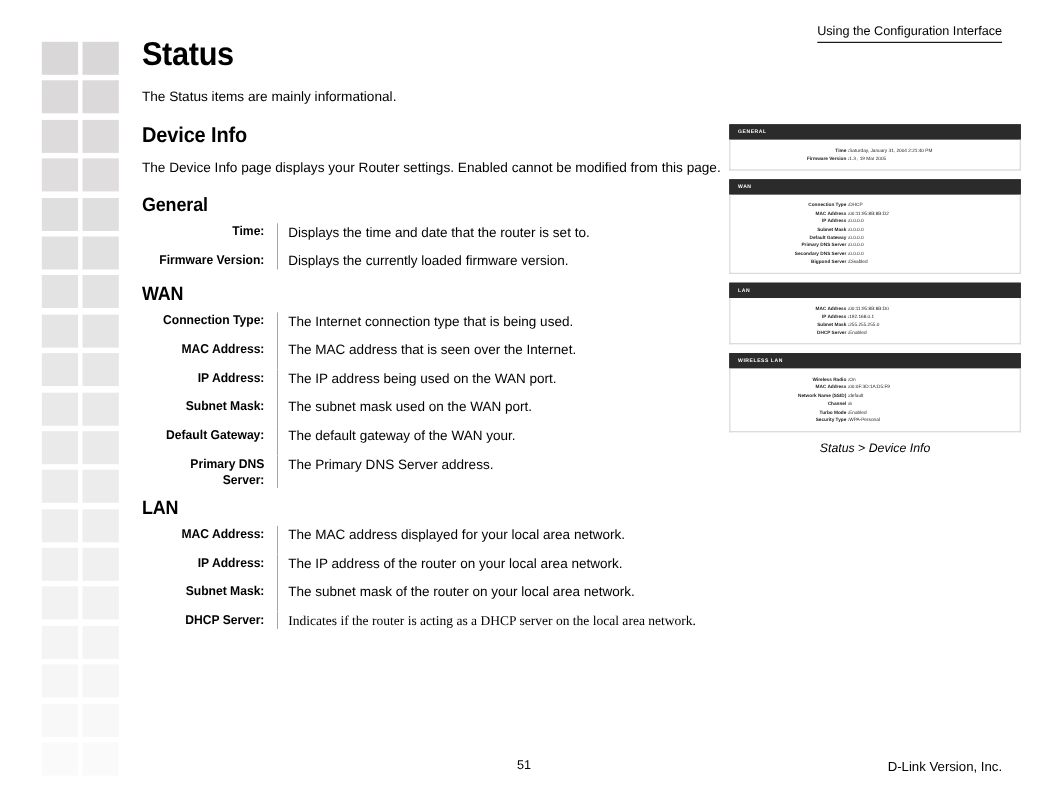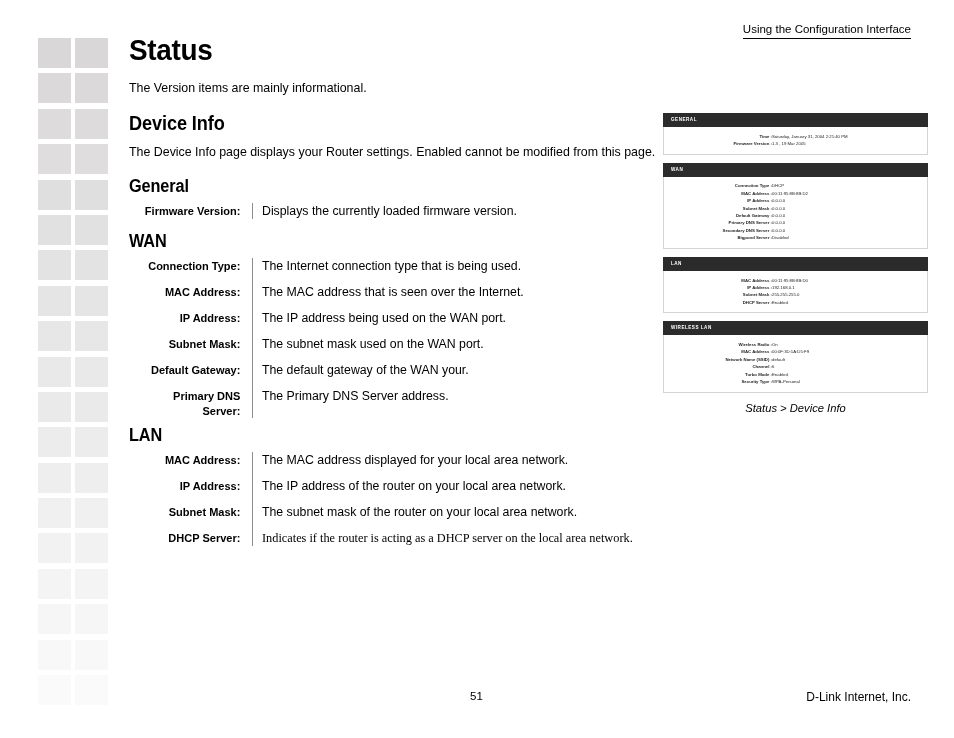--- a/index.html
+++ b/index.html
@@ -286,34 +286,39 @@
     <div class="sq-row">
       <div class="sq c0" style="background: rgb(250, 250, 250);"></div>
       <div class="sq c1" style="background: rgb(250, 250, 250);"></div>
     </div>
   </div>
 
 <div id="page-header">Using the Configuration Interface</div>
 
 <div id="main">
   <h1 class="title">Status</h1>
-  <p class="intro">The Version items are mainly informational.</p>
+  <p class="intro">The Status items are mainly informational.</p>
 
   <div class="gap-a"></div>
 
   <h2 class="section">Device Info</h2>
   <div class="gap-c"></div>
   <p class="intro">The Device Info page displays your Router settings. Enabled cannot be modified from this page.</p>
 
   <div class="gap-a"></div>
 
   <h3 class="subsection">General</h3>
   <div class="gap-d"></div>
   <table class="defs">
     <tbody>
+      <tr class="def-row">
+        <td class="term">Time:</td>
+        <td class="rule"></td>
+        <td class="desc">Displays the time and date that the router is set to.</td>
+      </tr>
       <tr class="def-row">
         <td class="term">Firmware Version:</td>
         <td class="rule"></td>
         <td class="desc">Displays the currently loaded firmware version.</td>
       </tr>
     </tbody>
   </table>
 
   <div class="gap-b"></div>
 
@@ -500,13 +505,13 @@
               </tr>
             </tbody>
           </table>
         </div>
       </div>
     </div>
   <div id="fig-caption">Status &gt; Device Info</div>
 </div>
 
 <div id="footer-page">51</div>
-<div id="footer-brand">D-Link Internet, Inc.</div>
+<div id="footer-brand">D-Link Version, Inc.</div>
 
 </body></html>

